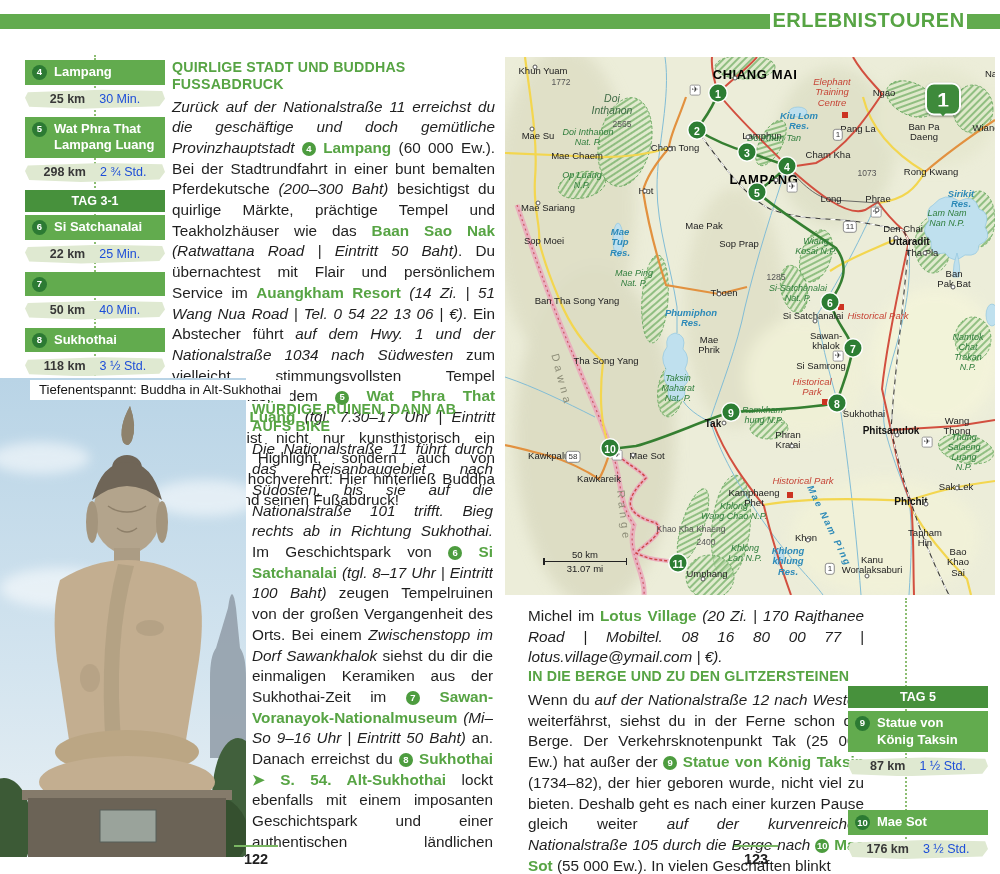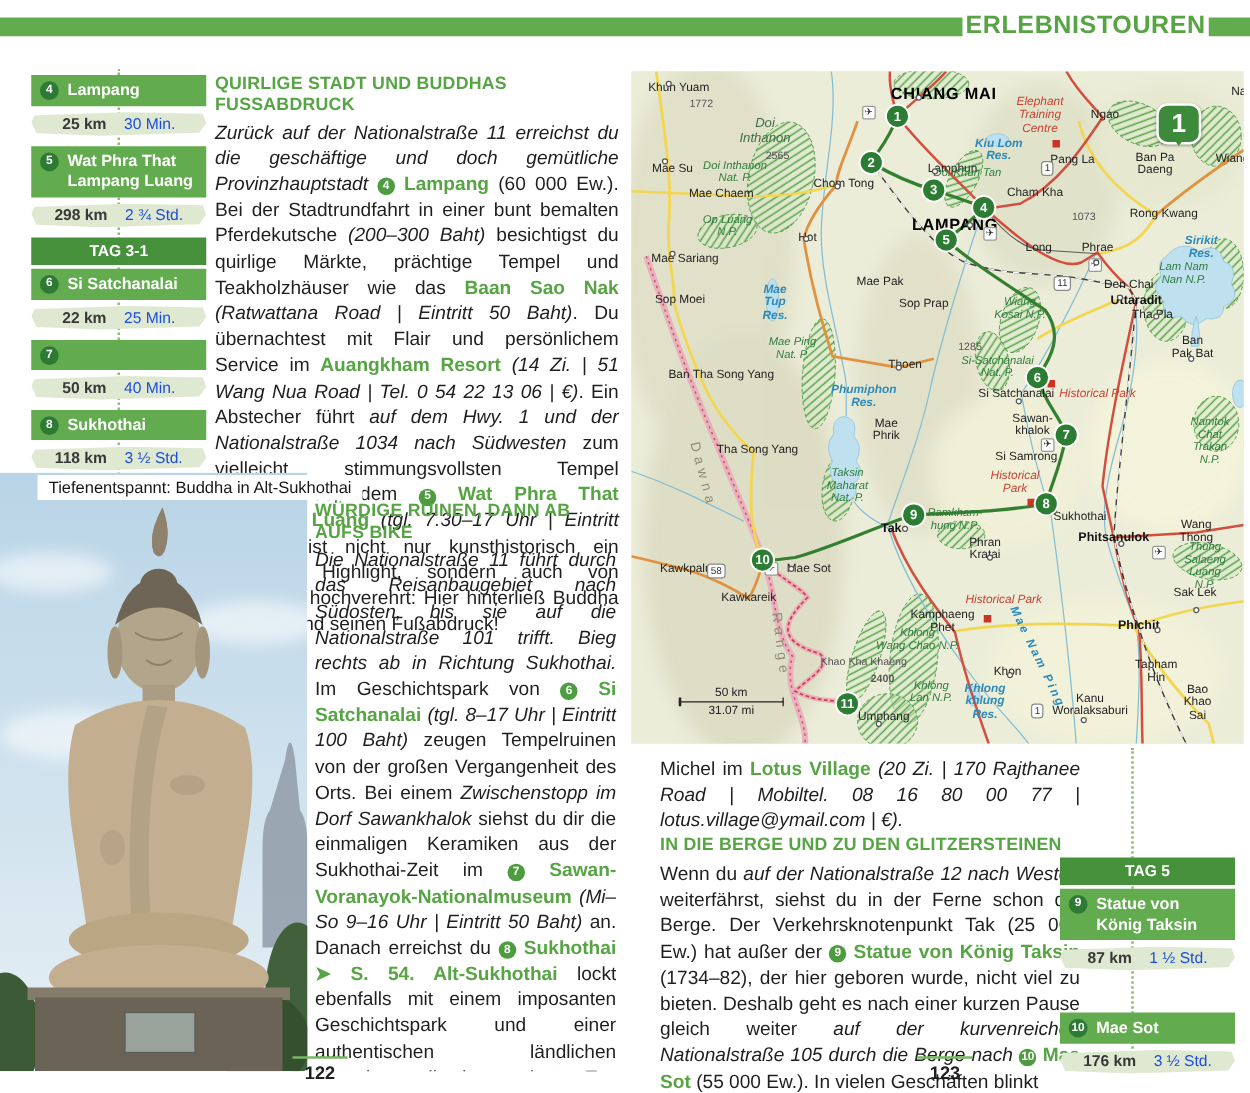--- a/index.html
+++ b/index.html
@@ -307,21 +307,21 @@
       <div class="ml t" style="left: 398px; top: 172px;">Den Chai</div>
       <div class="ml t" style="left: 417px; top: 196px;">Tha Pla</div>
       <div class="ml t" style="left: 449px; top: 222px;">Ban
 Pak Bat</div>
       <div class="ml t" style="left: 308px; top: 259px;">Si Satchanalai</div>
       <div class="ml t" style="left: 321px; top: 284px;">Sawan-
 khalok</div>
       <div class="ml t" style="left: 316px; top: 309px;">Si Samrong</div>
       <div class="ml t" style="left: 359px; top: 357px;">Sukhothai</div>
       <div class="ml t" style="left: 452px; top: 369px;">Wang Thong</div>
-      <div class="ml t" style="left: 451px; top: 418px;">Sak Lek</div>
+      <div class="ml t" style="left: 451px; top: 430px;">Sak Lek</div>
       <div class="ml t" style="left: 283px; top: 383px;">Phran
 Kratai</div>
       <div class="ml t" style="left: 45px; top: 399px;">Kawkpalut</div>
       <div class="ml t" style="left: 94px; top: 422px;">Kawkareik</div>
       <div class="ml t" style="left: 142px; top: 399px;">Mae Sot</div>
       <div class="ml t" style="left: 202px; top: 517px;">Umphang</div>
       <div class="ml t" style="left: 301px; top: 481px;">Khon</div>
       <div class="ml t" style="left: 367px; top: 508px;">Kanu
 Woralaksaburi</div>
       <div class="ml t" style="left: 420px; top: 481px;">Tapham
@@ -374,21 +374,21 @@
 Training
 Centre</div>
       <div class="ml r" style="left: 373px; top: 259px;">Historical Park</div>
       <div class="ml r" style="left: 307px; top: 330px;">Historical
 Park</div>
       <div class="ml r" style="left: 298px; top: 424px;">Historical Park</div>
       <div class="ml k" style="left: 56px; top: 26px;">1772</div>
       <div class="ml k" style="left: 117px; top: 68px;">2565</div>
       <div class="ml k" style="left: 362px; top: 117px;">1073</div>
       <div class="ml k" style="left: 271px; top: 221px;">1285</div>
-      <div class="ml k" style="left: 201px; top: 486px; font-weight: bold;">2400</div>
+      <div class="ml k" style="left: 201px; top: 486px;">2400</div>
       <div class="ml k" style="left: 186px; top: 473px;">Khao Kha Khaeng</div>
       <div class="ml rot" style="left: 57px; top: 323px; transform: translate(-50%, -50%) rotate(75deg);">Dawna</div>
       <div class="ml rot" style="left: 119px; top: 459px; transform: translate(-50%, -50%) rotate(83deg);">Range</div>
       <div class="ml wrot" style="left: 324px; top: 469px; transform: translate(-50%, -50%) rotate(64deg);">Mae Nam Ping</div>
       <div class="mstop" style="left: 213px; top: 36px;">1</div>
       <div class="mstop" style="left: 192px; top: 73px;">2</div>
       <div class="mstop" style="left: 242px; top: 95px;">3</div>
       <div class="mstop" style="left: 282px; top: 109px;">4</div>
       <div class="mstop" style="left: 252px; top: 135px;">5</div>
       <div class="mstop" style="left: 325px; top: 245px;">6</div>

